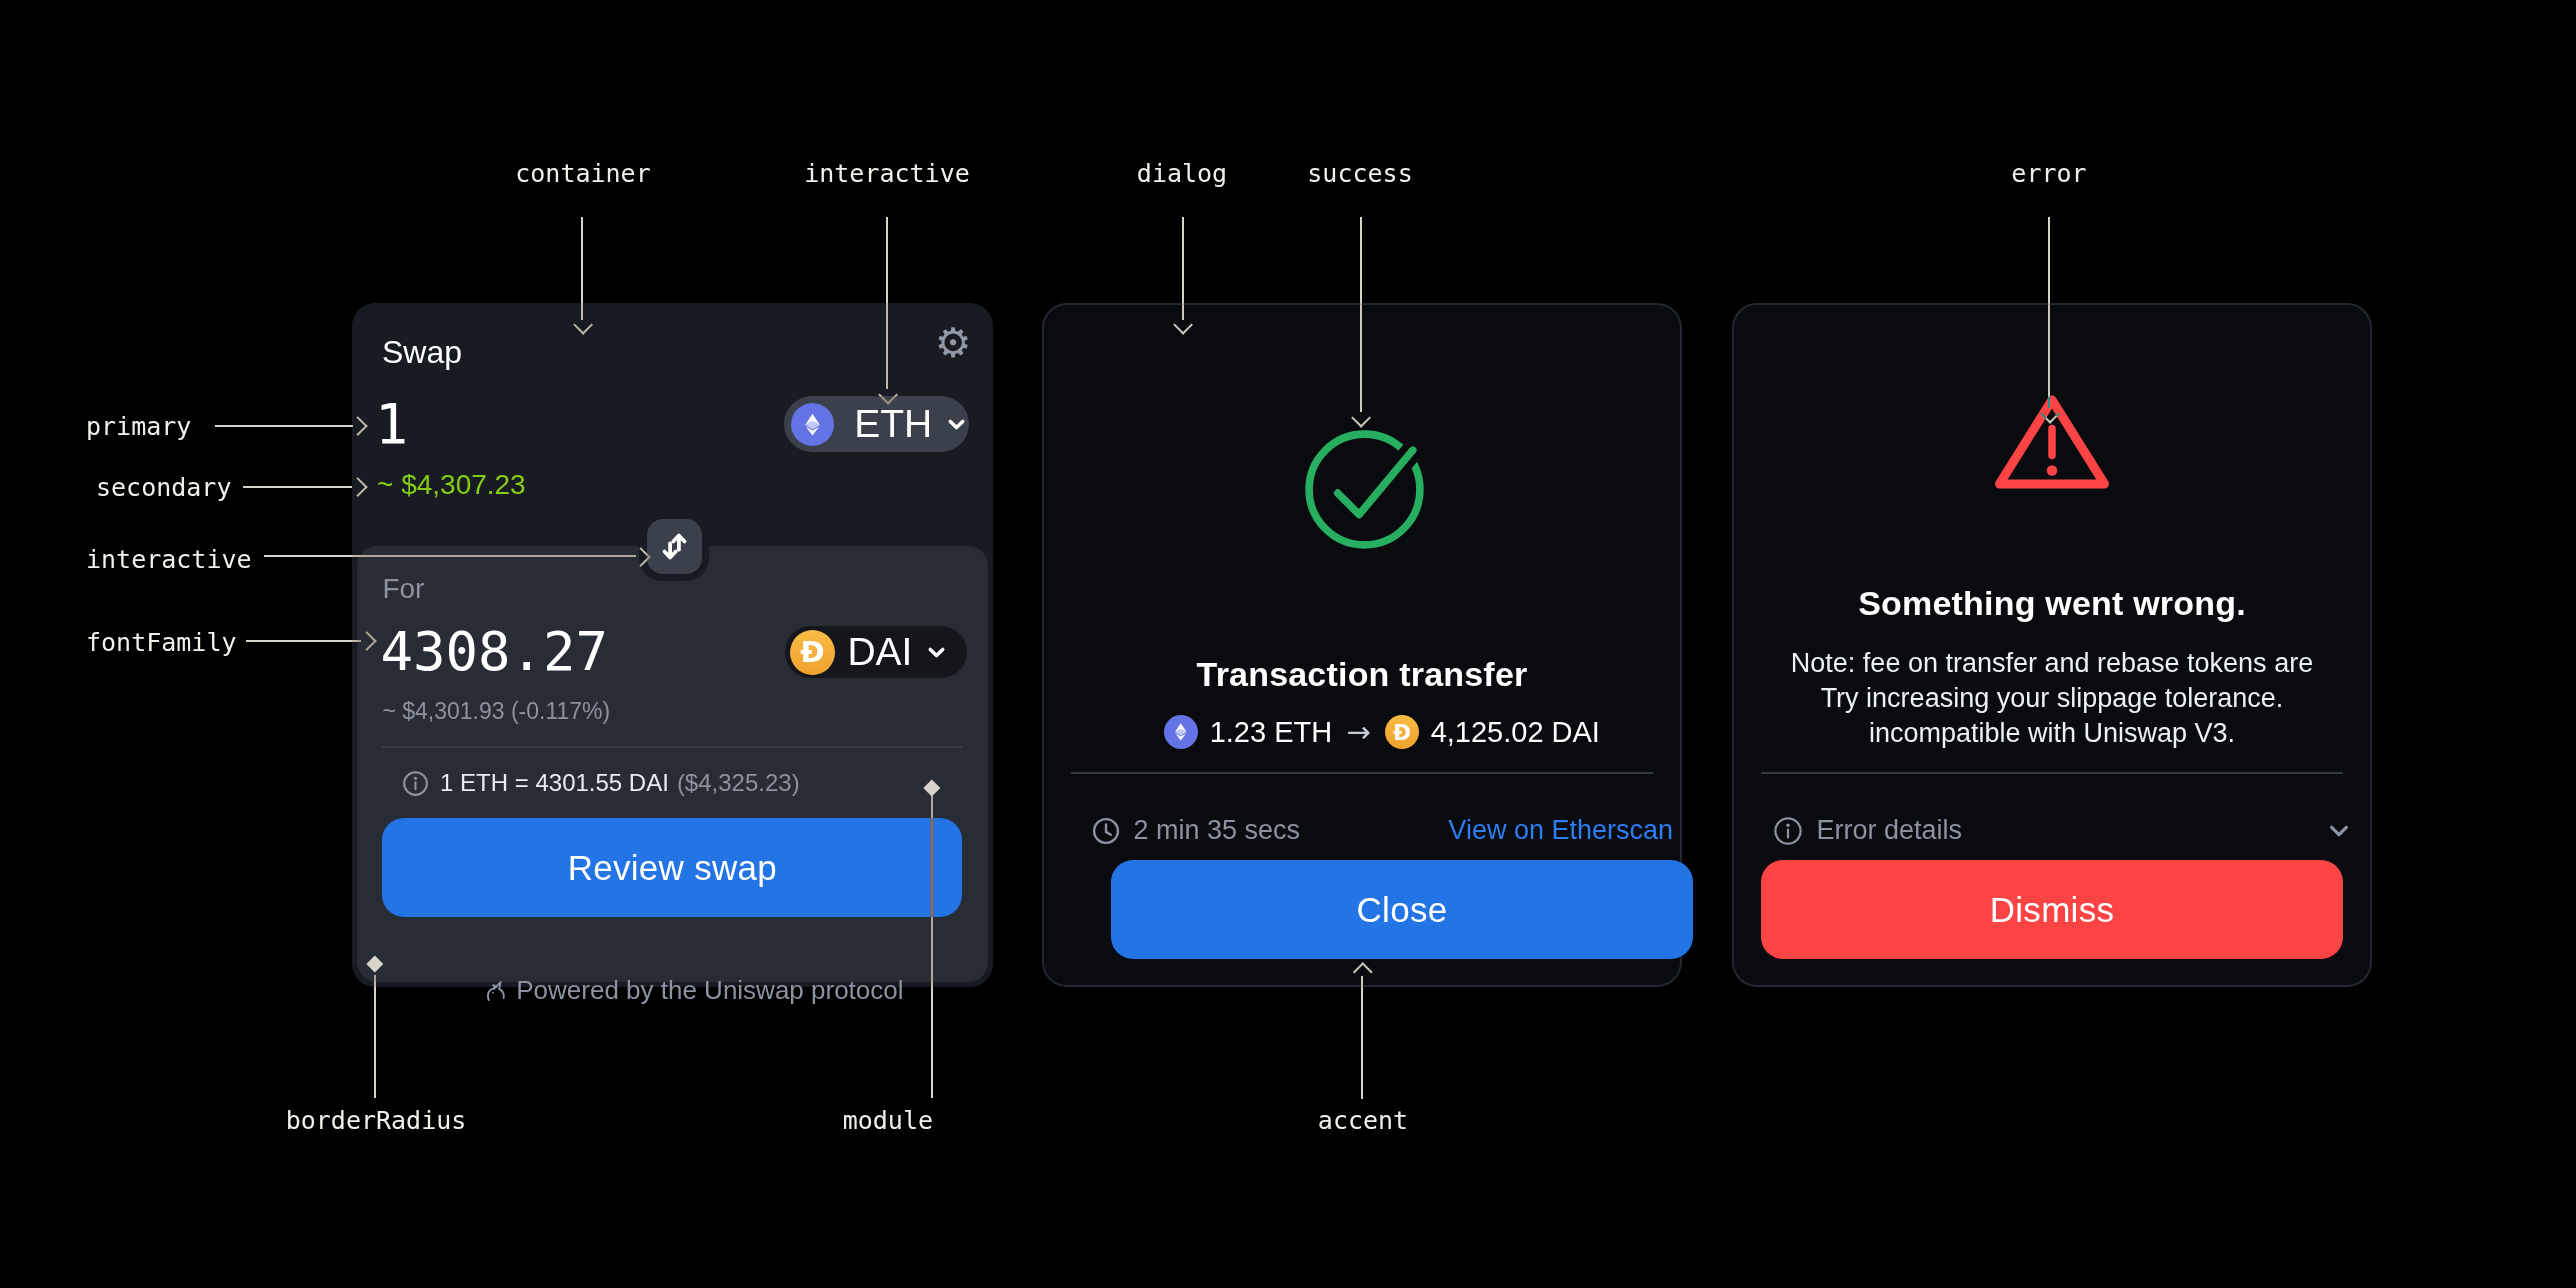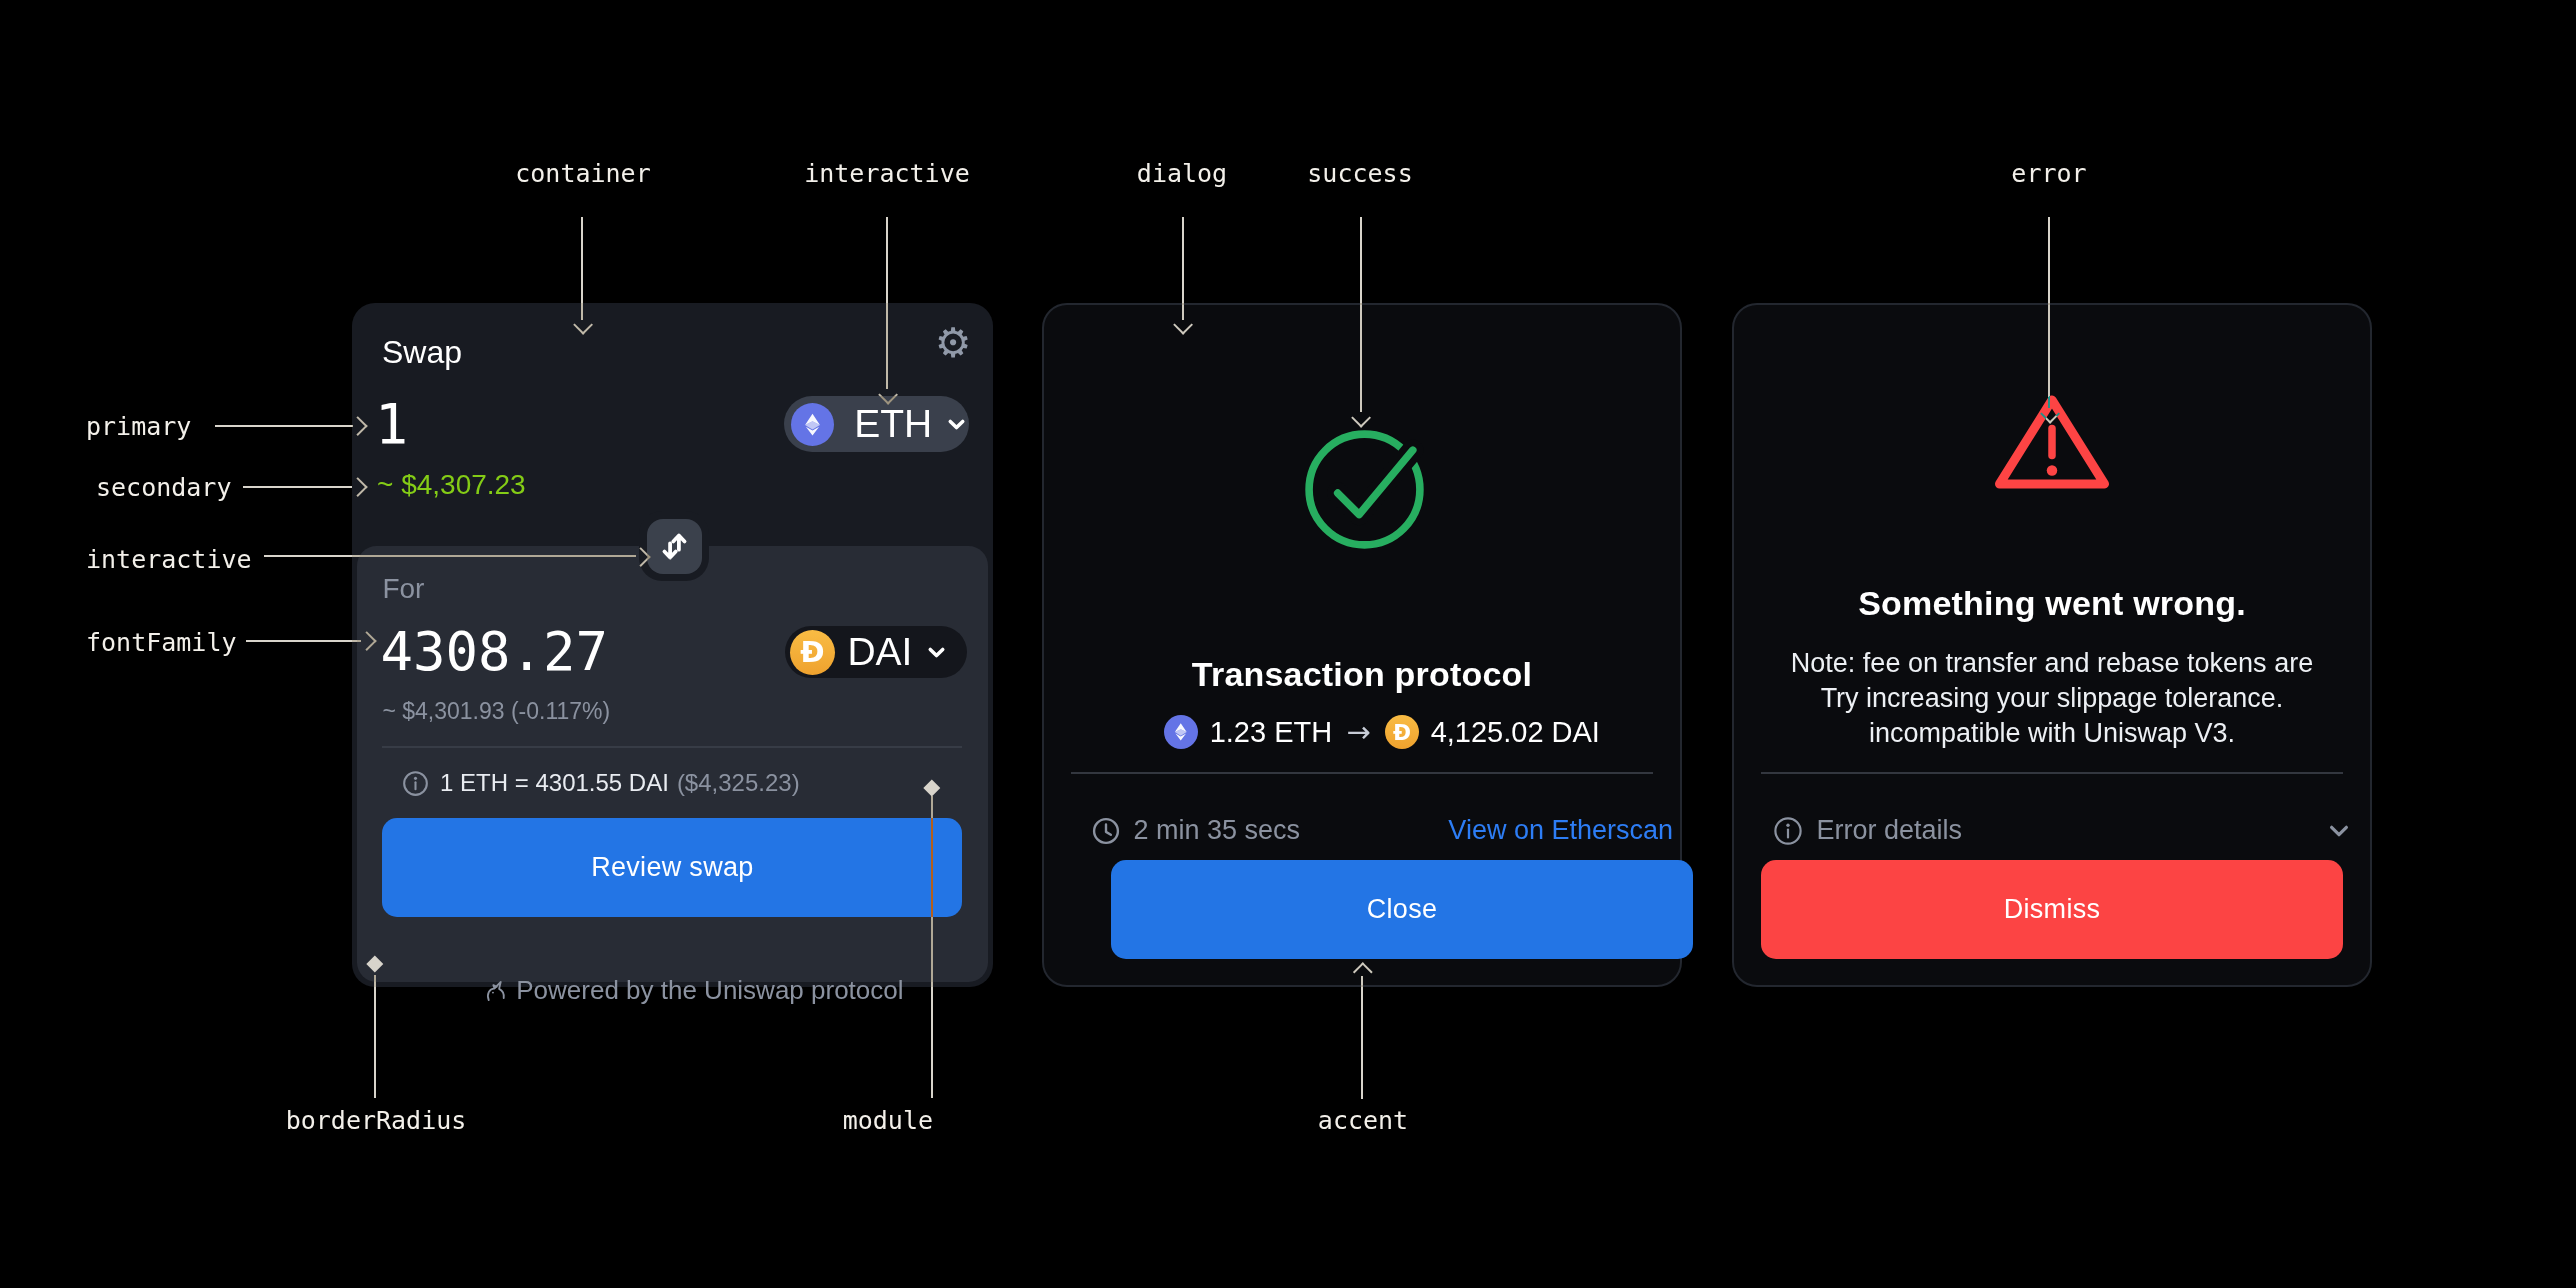--- a/index.html
+++ b/index.html
@@ -18,21 +18,21 @@
   .ah.r{border-top-width:2.2px;border-right-width:2.2px;transform:rotate(45deg);}
   .ah.u{border-top-width:2.2px;border-left-width:2.2px;transform:rotate(45deg);}
   .diamond{position:absolute;width:11.6px;height:11.6px;background:#d8d4cb;transform:rotate(45deg);z-index:26;}
 
   
   .card{position:absolute;left:352px;top:303px;width:641px;height:684px;background:#181b22;border-radius:23px;}
   .module{position:absolute;left:5.4px;top:243px;width:631px;height:436px;background:#282c35;border-radius:19.7px;}
   .pill{position:absolute;display:flex;align-items:center;border-radius:894px;cursor:pointer;}
   .tok{border-radius:50%;display:flex;align-items:center;justify-content:center;flex:none;}
   .btn{position:absolute;display:flex;align-items:center;justify-content:center;color:#fff;
-       font-size:27px;font-weight:500;border-radius:15px;cursor:pointer;letter-spacing:0.3px;}
+       font-size:35px;font-weight:500;border-radius:22px;cursor:pointer;letter-spacing:0.3px;}
   .divider{position:absolute;height:1.8px;background:#373c46;}
   .row{position:absolute;display:flex;align-items:center;padding-left:20px;}
 
   
   .dialog{position:absolute;top:303px;width:640px;height:684px;background:#0a0b0e;
           border:2.2px solid #23272f;border-radius:25px;box-sizing:border-box;}
   .dlg-title{position:absolute;left:0;width:100%;text-align:center;font-size:34px;font-weight:600;letter-spacing:0.2px;}
 </style>
 </head>
 <body>
@@ -171,21 +171,21 @@
     </div>
   </div>
 
   <div class="dialog" style="left:1042px;">
     <svg style="position:absolute;left:249px;top:113px;" width="143" height="143" viewBox="0 0 160 160" fill="none">
       <circle cx="80" cy="80" r="62" stroke="#27ae60" stroke-width="8.5"></circle>
       <polyline points="50,84 74,108 134,36" stroke="#0a0b0e" stroke-width="24" stroke-linecap="round" stroke-linejoin="round"></polyline>
       <polyline points="50,84 74,108 134,36" stroke="#27ae60" stroke-width="8.5" stroke-linecap="round" stroke-linejoin="round"></polyline>
     </svg>
 
-    <div class="dlg-title" style="top:350px;">Transaction protocol</div>
+    <div class="dlg-title" style="top:350px;">Transaction transfer</div>
 
     <div class="row" style="left:0;top:410px;width:100%;justify-content:center;">
       <span class="tok" style="width:34px;height:34px;background:#6474e6;">
         <svg width="21.5" height="21.5" viewBox="0 0 24 24">
           <polygon points="12,2.5 18.6,12.4 12,9.2 5.4,12.4" fill="#fff" opacity="0.95"></polygon>
           <polygon points="12,9.2 18.6,12.4 12,16.4 5.4,12.4" fill="#fff" opacity="0.6"></polygon>
           <polygon points="12,21.8 17.9,13.9 12,17.4 6.1,13.9" fill="#fff" opacity="0.95"></polygon>
         </svg>
       </span>
       <span style="font-size:29px;margin-left:11.6px;">1.23 ETH</span>

